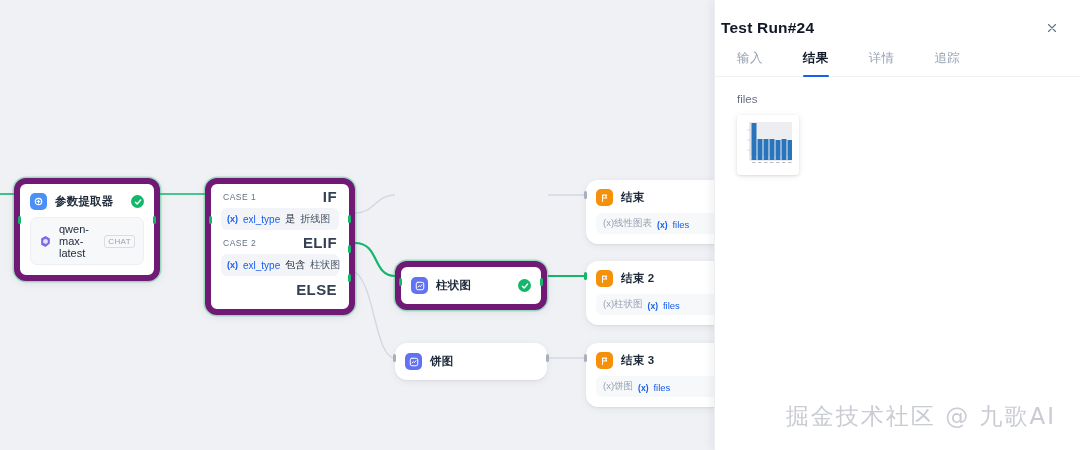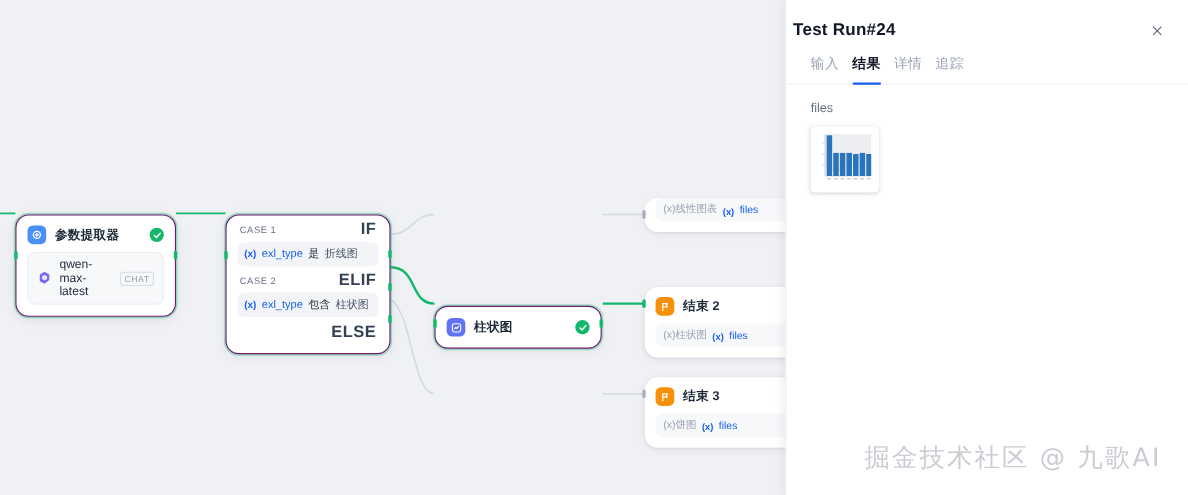--- a/index.html
+++ b/index.html
@@ -19,23 +19,22 @@
   .edges { position: absolute; inset: 0; width: 1080px; height: 450px; }
 
   
   .node {
     position: absolute;
     background: #ffffff;
     border-radius: 12px;
     box-shadow: 0 1px 2px rgba(16,24,40,.06), 0 2px 8px rgba(16,24,40,.06);
   }
   .node.selected {
-    border: 1px solid #701a75;
+    border: 6px solid #701a75;
     box-shadow: 0 0 0 1.5px rgba(18,183,106,.35), 0 2px 10px rgba(16,24,40,.08);
-    margin-top: 17px;
   }
   .node-head {
     display: flex; align-items: center; gap: 8px;
     padding: 9px 10px 7px 10px;
   }
   .node-ico {
     width: 17px; height: 17px; border-radius: 5px;
     display: flex; align-items: center; justify-content: center;
     flex: 0 0 auto;
   }
@@ -112,21 +111,21 @@
     display: flex; align-items: center;
     padding: 18px 18px 0 6px;
   }
   .panel-title { font-size: 15.5px; font-weight: 700; color: #101828; letter-spacing: .2px; }
   .panel-close {
     margin-left: auto; width: 20px; height: 20px;
     display: flex; align-items: center; justify-content: center;
     color: #667085; cursor: pointer;
   }
   .tabs {
-    display: flex; gap: 12px;
+    display: flex; gap: 40px;
     padding: 12px 32px 0 22px;
     border-bottom: 1px solid #f0f1f4;
   }
   .tab {
     font-size: 12.5px; color: #98a2b3; padding-bottom: 9px;
     cursor: pointer; position: relative; letter-spacing: .4px;
   }
   .tab.active { color: #101828; font-weight: 700; }
   .tab.active::after {
     content: ""; position: absolute; left: 0; right: 0; bottom: -1px;
@@ -259,22 +258,43 @@
             <svg width="8" height="8" viewBox="0 0 24 24" fill="none" stroke="#fff" stroke-width="4" stroke-linecap="round" stroke-linejoin="round">
                 <path d="M4 12.5l5.5 5.5L20 6"></path>
               </svg>
           </span>
         </div>
       </div>
       <div class="port green" style="left:-2px; top:11px;"></div>
       <div class="port green" style="right:-2px; top:11px;"></div>
     </div>
 
+    <div class="node" style="left:395px; top:343px; width:152px;">
+      <div class="node-head" style="padding:10px">
+        <div class="node-ico" style="background:#6172f3">
+          <svg width="10" height="10" viewBox="0 0 24 24" fill="none" stroke="#fff" stroke-width="2.4" stroke-linecap="round" stroke-linejoin="round">
+            <rect x="3" y="3" width="18" height="18" rx="4"></rect>
+              <path d="M7.5 14.5l3-3.5 2.5 2.5 3.5-4.5"></path>
+          </svg>
+        </div>
+        <div class="node-title">饼图</div>
+      </div>
+      <div class="port" style="left:-2px; top:11px;"></div>
+      <div class="port" style="right:-2px; top:11px;"></div>
+    </div>
 
     <div class="node" style="left:586px; top:180px; width:172px;">
+      <div class="node-head">
+        <div class="node-ico" style="background:#f79009">
+          <svg width="10" height="10" viewBox="0 0 24 24" fill="none" stroke="#fff" stroke-width="2.6" stroke-linecap="round" stroke-linejoin="round">
+            <path d="M6 20V5M6 5h10l-2.2 3.4L16 12H6"></path>
+          </svg>
+        </div>
+        <div class="node-title">结束</div>
+      </div>
       <div class="node-body">
         <div class="out-row">
           <span class="out-src">(x)线性图表</span>
           <span class="out-x">(x)</span>
           <span class="out-key">files</span>
           <span class="out-type">Arr</span>
         </div>
       </div>
       <div class="port" style="left:-2px; top:11px;"></div>
     </div>

